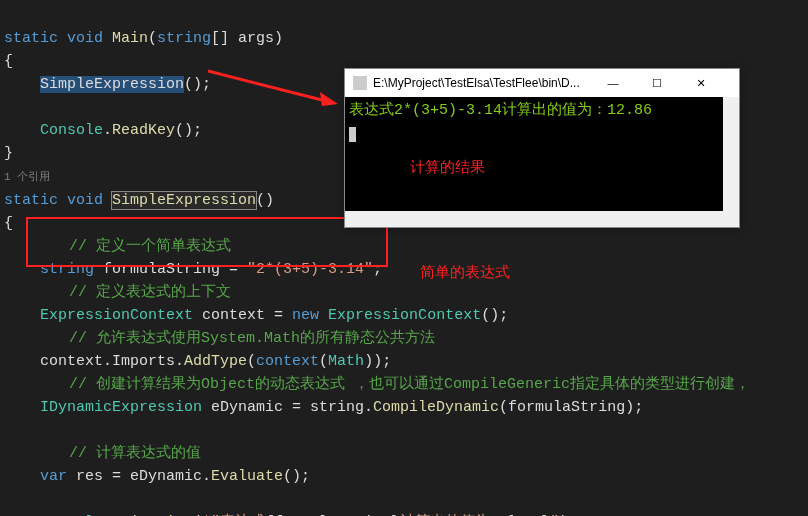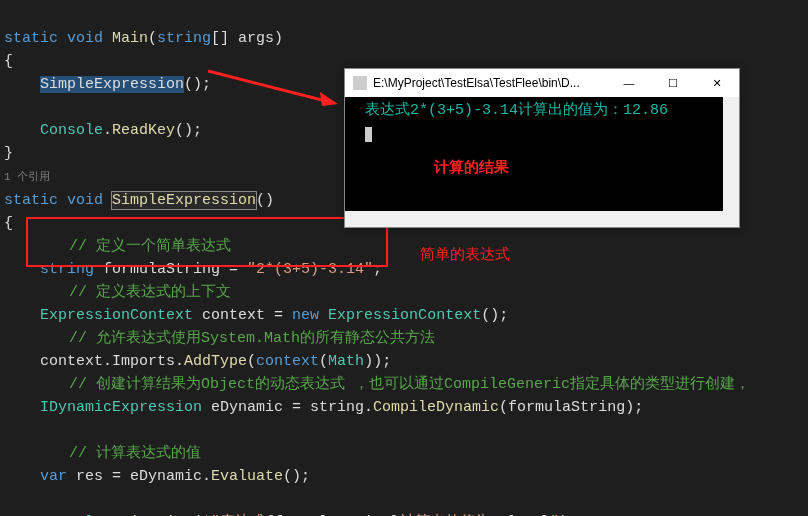--- a/index.html
+++ b/index.html
@@ -65,21 +65,21 @@
       border: 1px solid #888;
       box-shadow: 0 0 8px rgba(0,0,0,0.3);
       display: flex;
       flex-direction: column;
     }
     .title-bar {
       height: 28px;
       background: #fff;
       display: flex;
       align-items: center;
-      padding: 0 0 0 8px;
+      padding: 0 16px 0 8px;
       font-family: 'Segoe UI', sans-serif;
       font-size: 12px;
       color: #000;
     }
     .title-icon {
       width: 14px; height: 14px;
       background: #ccc;
       margin-right: 6px;
       display: inline-block;
     }
@@ -95,24 +95,24 @@
       display: flex;
       align-items: center;
       justify-content: center;
       font-family: 'Segoe UI Symbol', sans-serif;
       font-size: 11px;
       color: #000;
     }
     .console-body {
       flex: 1;
       background: #000;
-      color: #14b8a6;
+      color: #84cc16;
       font-family: SimSun, 'Courier New', monospace;
       font-size: 15px;
-      padding: 2px 20px;
+      padding: 2px 4px;
       position: relative;
     }
     .cursor {
       display: inline-block;
       width: 7px; height: 15px;
       background: #ccc;
       vertical-align: text-bottom;
     }
     .scrollbar-v {
       position: absolute;
@@ -181,14 +181,14 @@
   </div>
   <div class="console-body">
     <div>表达式2*(3+5)-3.14计算出的值为：12.86</div>
     <span class="cursor"></span>
     <div class="scrollbar-v"></div>
     <div class="scrollbar-h"></div>
     <div class="scrollbar-corner"></div>
   </div>
 </div>
 
-<div class="annotation" style="left:434px;top:155px;font-weight:bold;">计算的结果</div>
-<div class="annotation" style="left:420px;top:242px;">简单的表达式</div>
+<div class="annotation" style="left:410px;top:155px;">计算的结果</div>
+<div class="annotation" style="left:420px;top:260px;">简单的表达式</div>
 
 </body></html>

